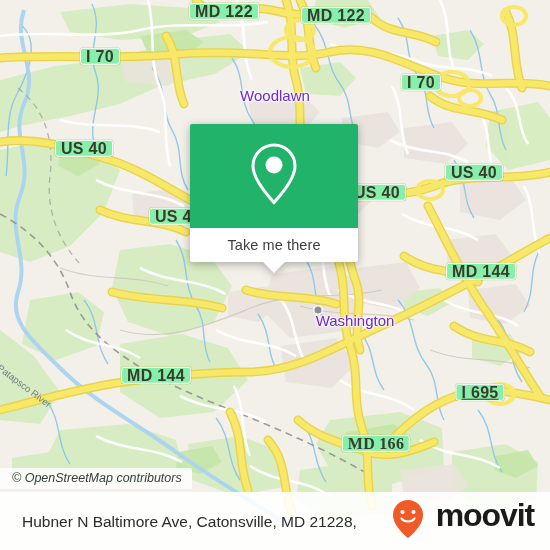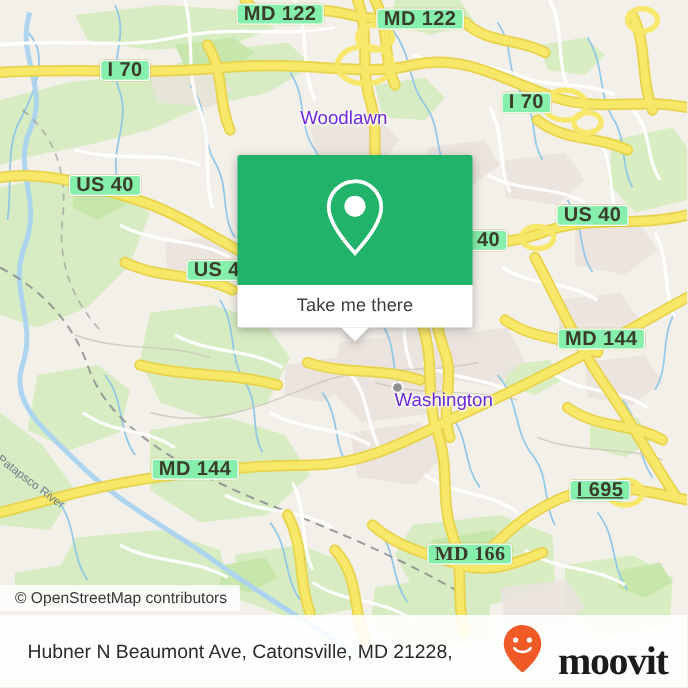--- a/index.html
+++ b/index.html
@@ -44,21 +44,21 @@
     background:#8f8f8f;transform:translate(-50%,-50%);
     box-shadow:0 0 0 1.5px rgba(255,255,255,.85);
   }
   .riverlabel{
     position:absolute;color:#6e7f8c;font-size:9.5px;white-space:nowrap;
     transform-origin:0 0;
   }
 
   
   #card{
-    position:absolute;left:190px;top:124px;width:188px;
+    position:absolute;left:190px;top:124px;width:168px;
     filter:drop-shadow(0 2px 4px rgba(0,0,0,.3));
   }
   #card-green{
     background:#22b36b;height:104px;
     border-radius:2px 2px 0 0;
     display:flex;align-items:center;justify-content:center;
   }
   #card-white{
     background:#ffffff;height:34px;border-radius:0 0 2px 2px;
     display:flex;align-items:center;justify-content:center;
@@ -75,31 +75,32 @@
     border-top:11px solid #ffffff;
   }
 
   
   #attrib{
     position:absolute;left:0;top:468px;
     background:rgba(255,255,255,.80);
     padding:3px 10px 4px 12px;
     font-size:12.5px;color:#3a3a3a;
     border-radius:0 2px 0 0;
+    font-style:italic;
   }
   #footer{
     position:absolute;left:0;bottom:0;width:550px;height:58px;
     background:rgba(255,255,255,.88);
     display:flex;align-items:center;
     box-sizing:border-box;padding:0 14px 0 22px;
   }
   #footer-text{
     flex:1;color:#2b2b2b;font-size:15.5px;line-height:21px;
   }
-  #brand{display:flex;align-items:flex-end;gap:12px;margin-right:2px;font-family:Liberation Serif, serif;}
+  #brand{display:flex;align-items:flex-start;gap:12px;margin-right:2px;}
   #brand-word{
     color:#1b1b1b;font-size:32px;font-weight:bold;letter-spacing:-1.1px;
     line-height:32px;
   }
 </style>
 </head>
 <body>
 
 <div id="root">
 
@@ -324,21 +325,21 @@
     <div id="card-white">
       <span id="card-label">Take me there</span>
       <span id="card-tail"></span>
     </div>
   </div>
 
   <div id="attrib">© OpenStreetMap contributors</div>
 
   <div id="footer">
     <div id="footer-text">
-      <div>Hubner N Beaumont Ave, Catonsville, MD 21228,</div>
+      <div>Hubner N Baltimore Ave, Catonsville, MD 21228,</div>
     </div>
     <div id="brand">
       <span>
         <svg width="32" height="40" viewBox="0 0 32 40">
           <path d="M16 1 C7.7 1 1 7.7 1 16 C1 26 12.5 36.5 16 39 C19.5 36.5 31 26 31 16 C31 7.7 24.3 1 16 1 Z" fill="#ef5a27"></path>
           <circle cx="10.5" cy="13" r="2.1" fill="#ffffff"></circle>
           <circle cx="21.5" cy="13" r="2.1" fill="#ffffff"></circle>
           <path d="M9.5 19.5 C12 23.5 20 23.5 22.5 19.5" stroke="#ffffff" stroke-width="2.2" fill="none" stroke-linecap="round"></path>
         </svg>
       </span>

